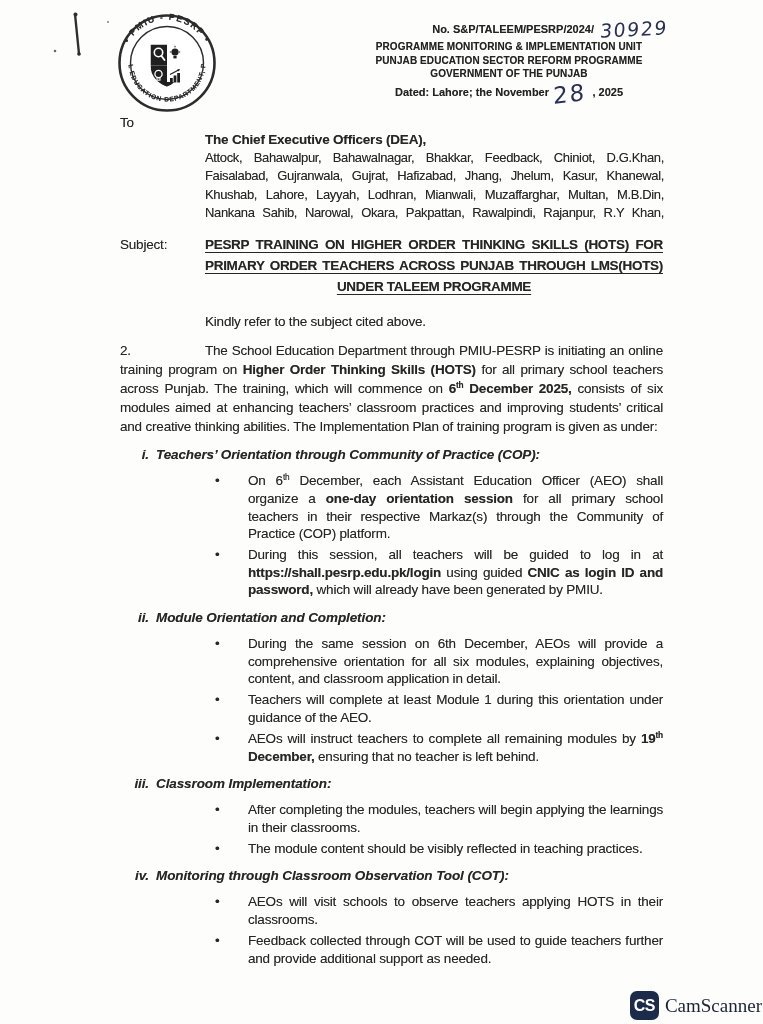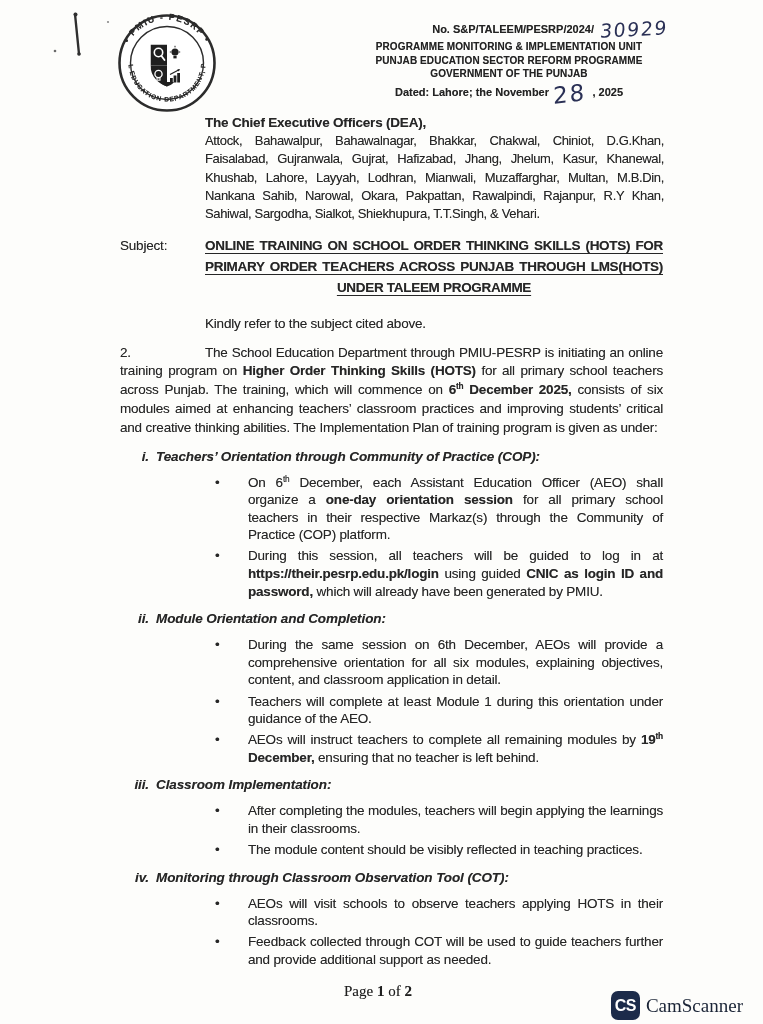--- a/index.html
+++ b/index.html
@@ -50,21 +50,21 @@
 
   .sec-head { margin: 10px 0 8px 12px; font-weight: 700; font-style: italic; letter-spacing: -0.1px; line-height: 18px; }
   .sec-num { display: inline-block; width: 17px; text-align: right; margin-right: 7px; }
   .bullet { display: flex; margin-left: 95px; margin-bottom: 3.5px; }
   .marker { width: 33px; flex-shrink: 0; line-height: 17.6px; }
   .btext { width: 415px; text-align: justify; line-height: 17.6px; }
 
   .page-label { margin-top: 14px; margin-left: 224px; font-family: "Liberation Serif", serif; font-size: 15px; letter-spacing: 0; color: #1f1f1f; }
 
   
-  .watermark { position: absolute; right: 20px; top: 991px; display: flex; align-items: center; }
+  .watermark { position: absolute; right: 1px; top: 991px; display: flex; align-items: center; }
   .cs-badge { width: 29px; height: 29px; background: #1c2b4a; border-radius: 7px; color: #ffffff; font-weight: 700; font-size: 16px; display: flex; align-items: center; justify-content: center; text-shadow: none; letter-spacing: -0.5px; }
   .cs-label { font-family: "Liberation Serif", serif; font-size: 19px; color: #1a2436; margin-left: 6px; text-shadow: none; }
 </style>
 </head>
 <body>
 
 <div class="page">
 
   <div class="letterhead">
 
@@ -138,34 +138,34 @@
       <div class="date-line">
         <span>Dated: Lahore; the November</span>
         <span class="hand hand-day">28</span>
         <span>, 2025</span>
       </div>
     </div>
   </div>
 
   <div class="doc-body">
 
+    <div class="to-label">To</div>
 
     <div class="addr">
       <div class="addr-name">The Chief Executive Officers (DEA),</div>
-      <div class="addr-line stretch">Attock, Bahawalpur, Bahawalnagar, Bhakkar, Chakwal, Chiniot, D.G.Khan,</div>
+      <div class="addr-line stretch">Attock, Bahawalpur, Bahawalnagar, Bhakkar, Feedback, Chiniot, D.G.Khan,</div>
       <div class="addr-line stretch">Faisalabad, Gujranwala, Gujrat, Hafizabad, Jhang, Jhelum, Kasur, Khanewal,</div>
       <div class="addr-line stretch">Khushab, Lahore, Layyah, Lodhran, Mianwali, Muzaffarghar, Multan, M.B.Din,</div>
       <div class="addr-line stretch">Nankana Sahib, Narowal, Okara, Pakpattan, Rawalpindi, Rajanpur, R.Y Khan,</div>
-      <div class="addr-line">Sahiwal, Sargodha, Sialkot, Shiekhupura, T.T.Singh, &amp; Vehari.</div>
     </div>
 
     <div class="subject-row">
       <div class="subject-label">Subject:</div>
       <div class="subject-lines">
-        <div class="subject-line stretch">ONLINE TRAINING ON SCHOOL ORDER THINKING SKILLS (HOTS) FOR</div>
+        <div class="subject-line stretch">PESRP TRAINING ON HIGHER ORDER THINKING SKILLS (HOTS) FOR</div>
         <div class="subject-line stretch">PRIMARY ORDER TEACHERS ACROSS PUNJAB THROUGH LMS(HOTS)</div>
         <div class="subject-line">UNDER TALEEM PROGRAMME</div>
       </div>
     </div>
 
     <div class="salutation">Kindly refer to the subject cited above.</div>
 
     <div class="para2">
       <span class="para2-num">2.</span>
       <span><span>The School Education Department through PMIU-PESRP is initiating an online training program on </span><span class="b">Higher Order Thinking Skills (HOTS)</span><span> for all primary school teachers across Punjab. The training, which will commence on </span><span class="b">6</span><sup class="b">th</sup><span class="b"> December 2025,</span><span> consists of six modules aimed at enhancing teachers’ classroom practices and improving students’ critical and creative thinking abilities. The Implementation Plan of training program is given as under:</span></span>
@@ -174,21 +174,21 @@
     <div class="section">
       <div class="sec-head">
         <span class="sec-num">i.</span><span class="sec-title">Teachers’ Orientation through Community of Practice (COP):</span>
       </div>
       <div class="bullet">
         <span class="marker">•</span>
         <div class="btext"><span>On 6</span><sup>th</sup><span> December, each Assistant Education Officer (AEO) shall organize a </span><span class="b">one-day orientation session</span><span> for all primary school teachers in their respective Markaz(s) through the Community of Practice (COP) platform.</span></div>
       </div>
       <div class="bullet">
         <span class="marker">•</span>
-        <div class="btext"><span>During this session, all teachers will be guided to log in at </span><span class="b">https://their.pesrp.edu.pk/login</span><span> using guided </span><span class="b">CNIC as login ID and password,</span><span> which will already have been generated by PMIU.</span></div>
+        <div class="btext"><span>During this session, all teachers will be guided to log in at </span><span class="b">https://shall.pesrp.edu.pk/login</span><span> using guided </span><span class="b">CNIC as login ID and password,</span><span> which will already have been generated by PMIU.</span></div>
       </div>
     </div>
 
     <div class="section">
       <div class="sec-head">
         <span class="sec-num">ii.</span><span class="sec-title">Module Orientation and Completion:</span>
       </div>
       <div class="bullet">
         <span class="marker">•</span>
         <div class="btext"><span>During the same session on 6th December, AEOs will provide a comprehensive orientation for all six modules, explaining objectives, content, and classroom application in detail.</span></div>
@@ -224,21 +224,20 @@
       <div class="bullet">
         <span class="marker">•</span>
         <div class="btext"><span>AEOs will visit schools to observe teachers applying HOTS in their classrooms.</span></div>
       </div>
       <div class="bullet">
         <span class="marker">•</span>
         <div class="btext"><span>Feedback collected through COT will be used to guide teachers further and provide additional support as needed.</span></div>
       </div>
     </div>
 
-    <div class="page-label"><span>Page </span><span class="b">1</span><span> of </span><span class="b">2</span></div>
   </div>
 
   <div class="watermark">
     <div class="cs-badge">CS</div>
     <div class="cs-label">CamScanner</div>
   </div>
 
 </div>
 
 </body></html>

